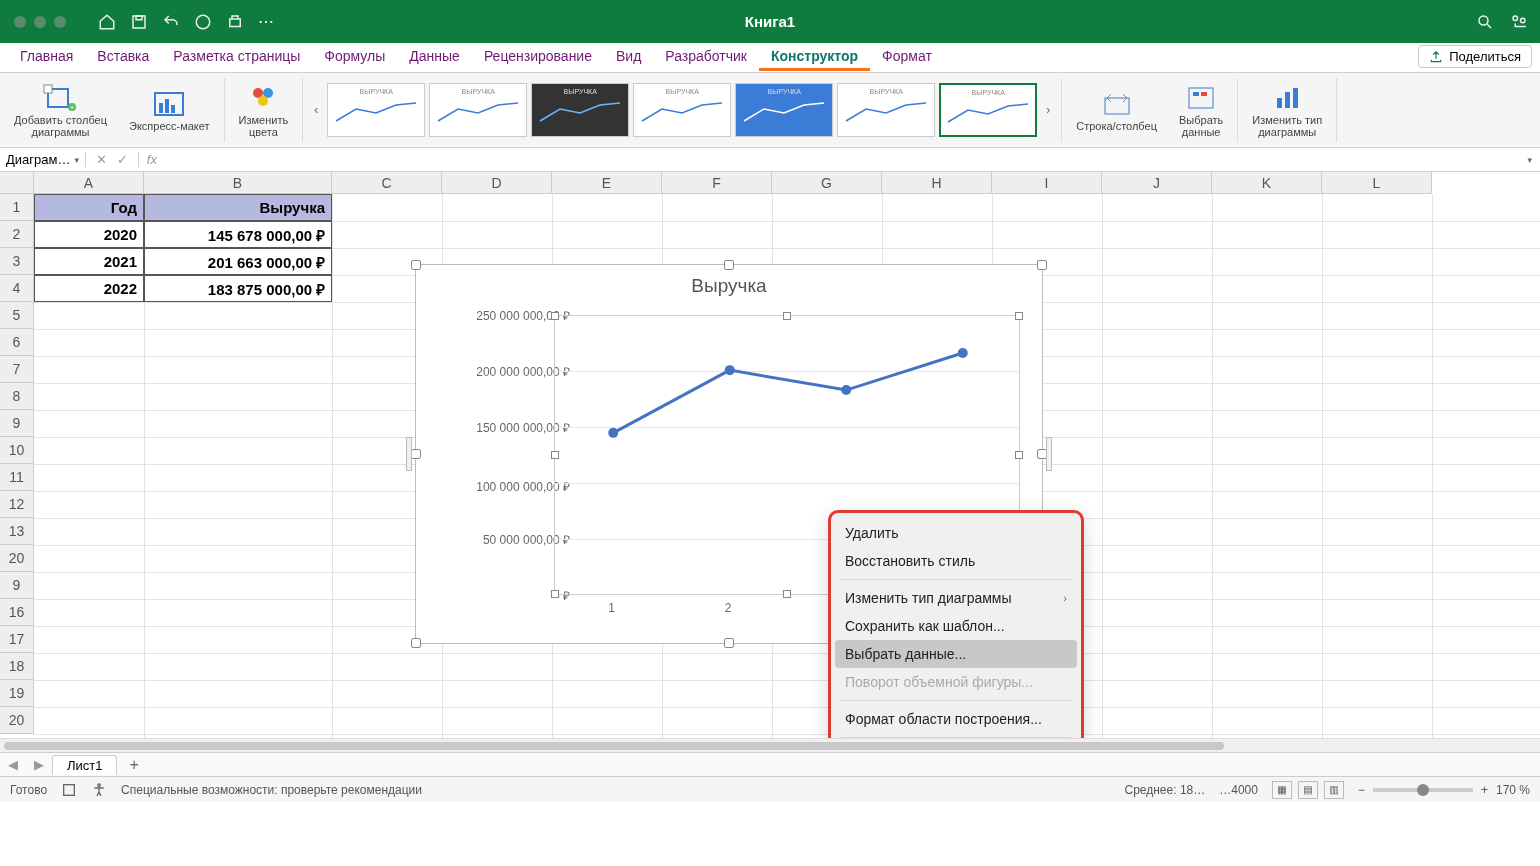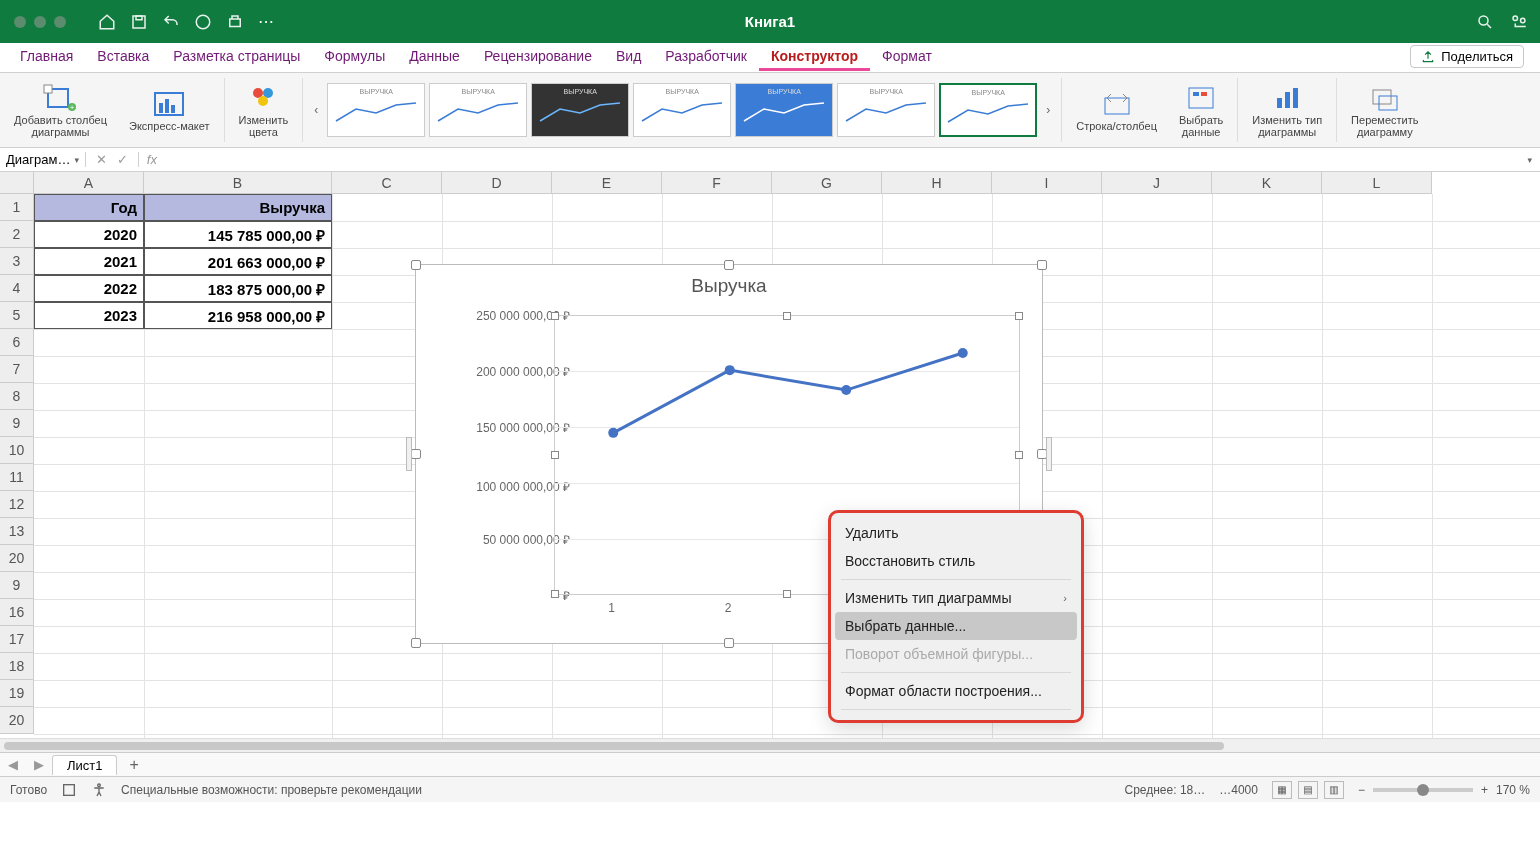--- a/index.html
+++ b/index.html
@@ -10,22 +10,22 @@
 .traffic-lights { display: flex; gap: 8px; padding: 0 14px; }
 .light { width: 12px; height: 12px; border-radius: 50%; background: #5a8c6d; }
 .qat { display: flex; gap: 14px; padding: 0 18px; align-items: center; }
 .qat-icon { width: 18px; height: 18px; opacity: .9; }
 .title { position: absolute; left: 50%; transform: translateX(-50%); font-size: 15px; font-weight: 600; }
 .title-right { position: absolute; right: 12px; display: flex; gap: 16px; align-items: center; }
 
 
 .tabs { height: 30px; background: #fff; border-bottom: 1px solid #d0d0d0; display: flex; align-items: center; padding: 0 8px; position: relative; }
 .tab { padding: 4px 12px; font-size: 14px; color: #701a75; cursor: pointer; }
-.tab.active { color: #b91c1c; font-weight: 600; border-bottom: 3px solid #ec4899; }
-.share-btn { position: absolute; right: 16px; top: 2px; border: 1px solid #c8c8c8; border-radius: 4px; padding: 3px 10px; font-size: 13px; display: flex; align-items: center; gap: 6px; background: #fff; }
+.tab.active { color: #0f766e; font-weight: 600; border-bottom: 3px solid #f97316; }
+.share-btn { position: absolute; right: 8px; top: 2px; border: 1px solid #c8c8c8; border-radius: 4px; padding: 3px 10px; font-size: 13px; display: flex; align-items: center; gap: 6px; background: #fff; }
 
 
 .ribbon { height: 75px; background: #f5f5f5; border-bottom: 1px solid #d0d0d0; display: flex; align-items: center; padding: 0 6px; gap: 6px; }
 .rgroup { display: flex; flex-direction: column; align-items: center; justify-content: center; height: 100%; padding: 2px 8px; position: relative; font-size: 11px; color: #444; }
 .rgroup .ri { height: 32px; display: flex; align-items: center; justify-content: center; }
 .rgroup .rl { text-align: center; line-height: 12px; }
 .rsep { width: 1px; height: 64px; background: #ddd; }
 .styles { display: flex; gap: 4px; align-items: center; }
 .style-thumb { width: 98px; height: 54px; border: 1px solid #ccc; background: #fff; position: relative; display: flex; flex-direction: column; align-items: center; padding-top: 4px; }
 .style-thumb.dark { background: #333; }
@@ -286,30 +286,20 @@
         <svg width="32" height="28" viewBox="0 0 32 28">
           <rect x="6" y="14" width="5" height="10" fill="#3b7cd6"></rect>
           <rect x="14" y="8" width="5" height="16" fill="#3b7cd6"></rect>
           <rect x="22" y="4" width="5" height="20" fill="#3b7cd6"></rect>
         </svg>
       </div>
     <div class="rl" style="white-space:pre-line">Изменить тип
 диаграммы</div>
   </div>
   <div class="rsep"></div>
-  <div class="rgroup">
-    <div class="ri">
-        <svg width="32" height="28" viewBox="0 0 32 28">
-          <rect x="4" y="6" width="18" height="14" fill="none" stroke="#888"></rect>
-          <rect x="10" y="12" width="18" height="14" fill="none" stroke="#3b7cd6"></rect>
-        </svg>
-      </div>
-    <div class="rl" style="white-space:pre-line">Переместить
-диаграмму</div>
-  </div>
 </div>
 
 <div class="fbar">
   <div class="namebox">
     <span>Диаграм…</span>
       <span class="dd">▾</span>
   </div>
   <div class="fbar-btns">
     <span>✕</span>
     <span>✓</span>
@@ -390,33 +380,29 @@
       <div class="rowhdr">19</div>
       <div class="rowhdr">20</div>
     </div>
   <div class="cells" id="cells">
       <div class="cellrow">
         <div class="cell hdr">Год</div>
         <div class="cell hdr wide">Выручка</div>
       </div>
       <div class="cellrow">
         <div class="cell data">2020</div>
-        <div class="cell data wide">145 785 000,00 ₽</div>
+        <div class="cell data wide">145 678 000,00 ₽</div>
       </div>
       <div class="cellrow">
         <div class="cell data">2021</div>
         <div class="cell data wide">201 663 000,00 ₽</div>
       </div>
       <div class="cellrow">
         <div class="cell data">2022</div>
         <div class="cell data wide">183 875 000,00 ₽</div>
-      </div>
-      <div class="cellrow">
-        <div class="cell data">2023</div>
-        <div class="cell data wide">216 958 000,00 ₽</div>
       </div>
     </div>
 
   <div class="chart">
     <div class="handle h-tl"></div>
     <div class="handle h-tr"></div>
     <div class="handle h-bl"></div>
     <div class="handle h-br"></div>
     <div class="handle h-t"></div>
     <div class="handle h-b"></div>
@@ -462,20 +448,23 @@
         <span>Удалить</span>
       </div>
       <div class="ctx-item">
         <span>Восстановить стиль</span>
       </div>
       <div class="ctx-sep"></div>
       <div class="ctx-item">
         <span>Изменить тип диаграммы</span>
         <span class="ctx-arrow">›</span>
       </div>
+      <div class="ctx-item">
+        <span>Сохранить как шаблон...</span>
+      </div>
       <div class="ctx-item hover">
         <span>Выбрать данные...</span>
       </div>
       <div class="ctx-item disabled">
         <span>Поворот объемной фигуры...</span>
       </div>
       <div class="ctx-sep"></div>
       <div class="ctx-item">
         <span>Формат области построения...</span>
       </div>

